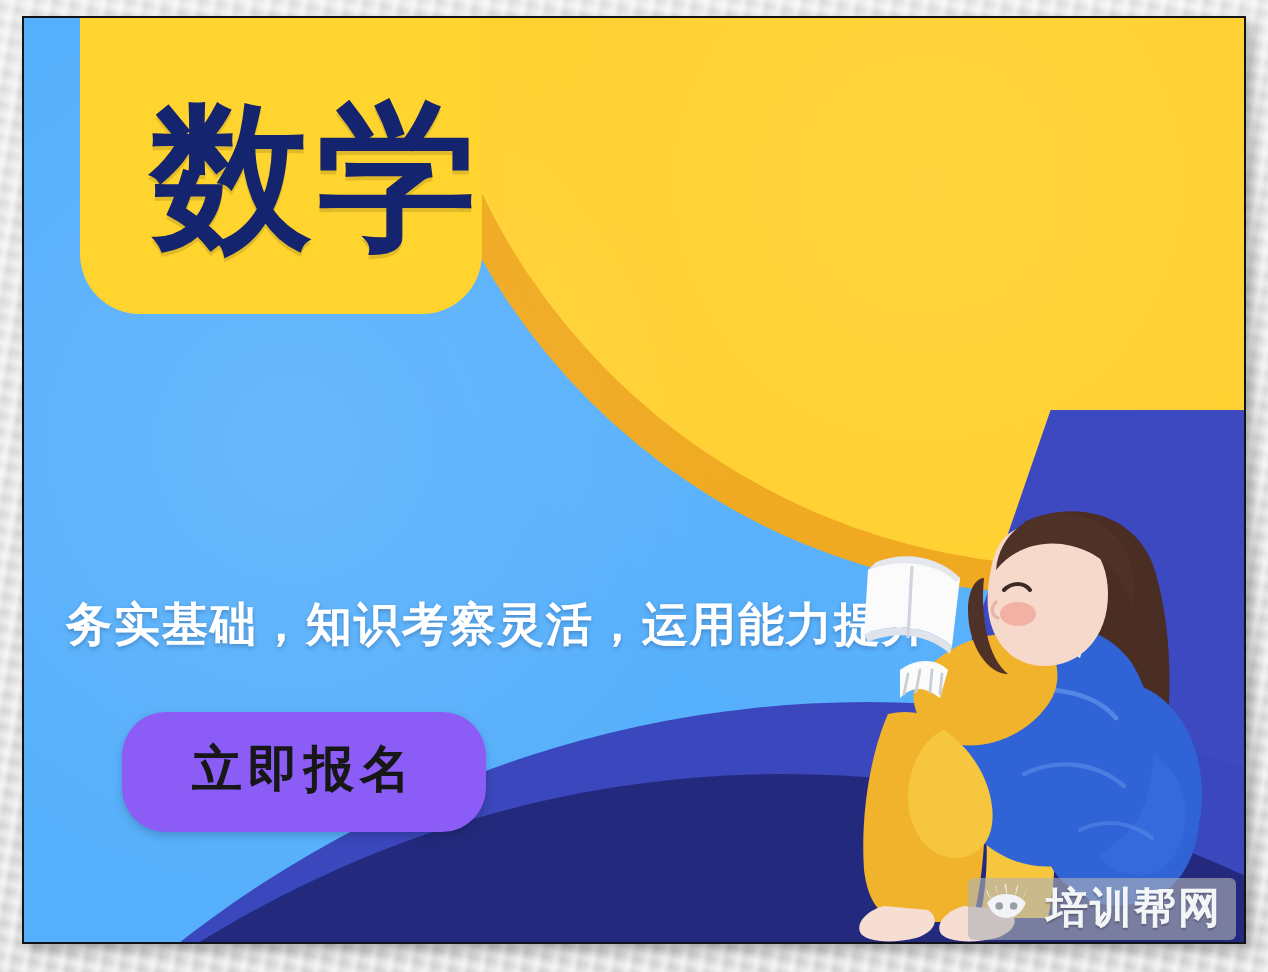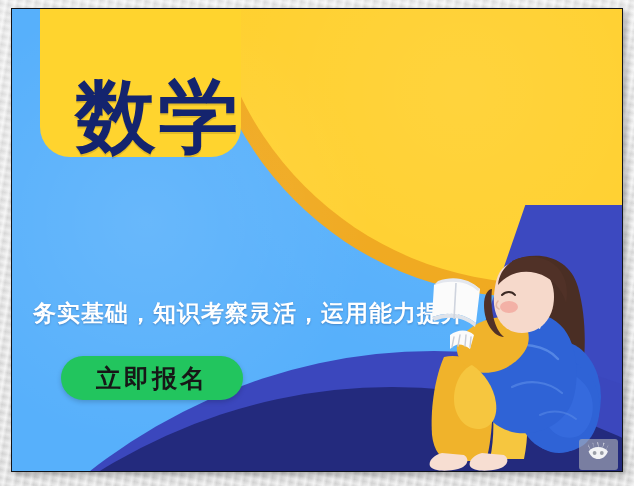--- a/index.html
+++ b/index.html
@@ -85,20 +85,21 @@
     display: flex;
     align-items: flex-end;
     justify-content: center;
   }
   .badge-text {
     color: #14246e;
     font-size: 80px;
     font-weight: 700;
     letter-spacing: 3px;
     line-height: 1;
+    padding-bottom: 28px;
     text-shadow: 0 2px 0 rgba(0,0,0,0.12);
     white-space: nowrap;
     margin-left: 36px;
   }
 
   
   .swoosh-indigo {
     position: absolute;
     left: -168px;
     bottom: -520px;
@@ -163,30 +164,31 @@
     white-space: nowrap;
     text-shadow: 0 1px 2px rgba(20,40,90,0.30);
   }
 
   
   .cta {
     position: absolute;
     left: 49px;
     top: 347px;
     width: 182px;
-    height: 44px;
-    background: #22c55e;
+    height: 60px;
+    background: #8b5cf6;
     border-radius: 22px;
     display: flex;
     align-items: center;
     justify-content: center;
     box-shadow: 0 2px 5px rgba(0,0,0,0.18);
     cursor: pointer;
     border: none;
     padding: 0;
+    font-family: Liberation Mono, monospace;
   }
   .cta-text {
     color: #171717;
     font-size: 25px;
     font-weight: 700;
     letter-spacing: 3px;
     line-height: 1;
     white-space: nowrap;
   }
 
@@ -333,16 +335,17 @@
             <path d="M11 0 L11.8 7.2 L10.3 0.4 Z"></path>
             <path d="M16.6 0.6 L15.1 7.6 L17.1 1.2 Z"></path>
             <path d="M21.6 2.2 L18.4 9 L20.8 4.4 Z"></path>
           </g>
           <path d="M1.6 9.5 C3.4 6.6 7.2 5 11.2 5 C15.2 5 19 6.6 20.9 9.5
                    C19 14.5 15.2 17 11.2 17 C7.2 17 3.4 14.5 1.6 9.5 Z" fill="#f2f3f6"></path>
           <circle cx="7.6" cy="11" r="1.9" fill="#9a9ea7"></circle>
           <circle cx="14.8" cy="11" r="1.9" fill="#9a9ea7"></circle>
         </svg>
       </span>
+      <span class="wm-text">培训帮网</span>
     </div>
 
   </div>
 </div>
 
 </body></html>

